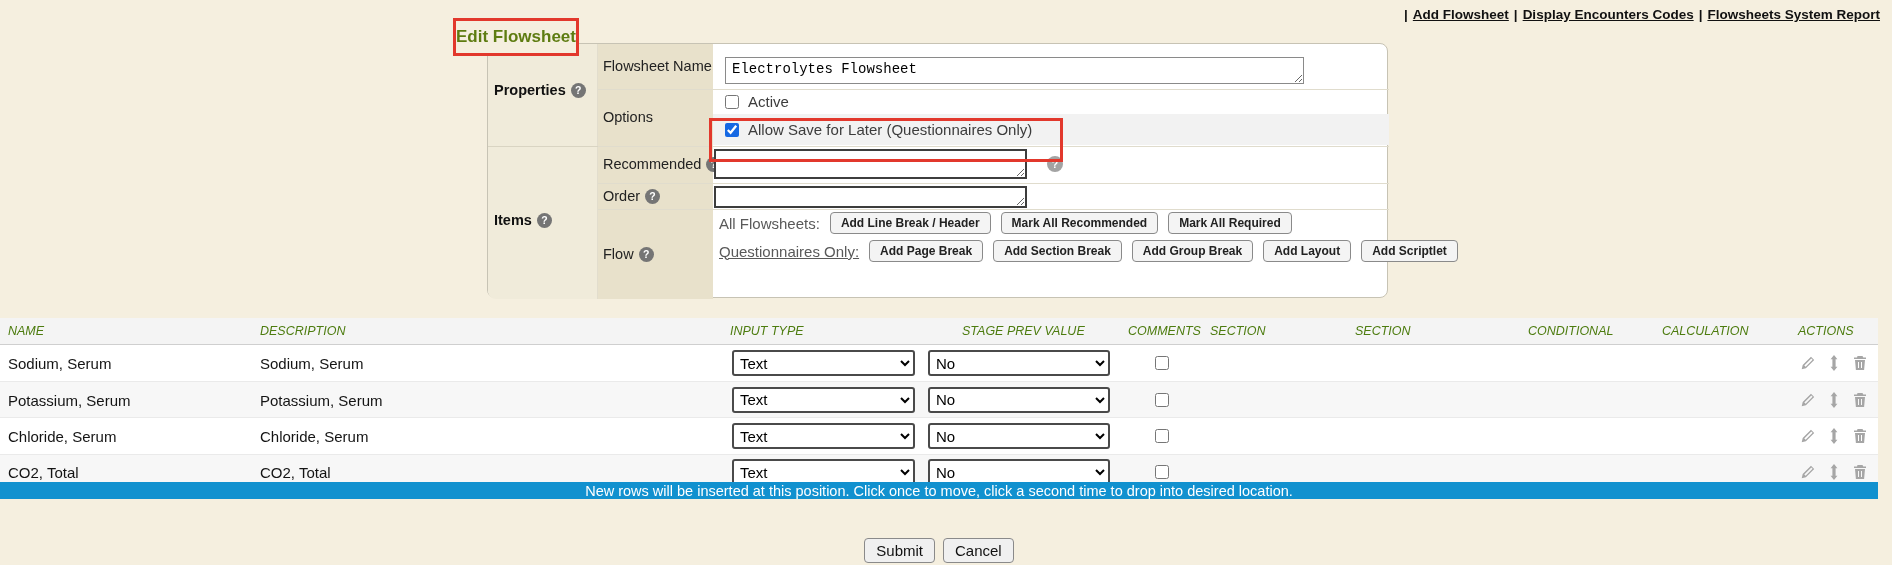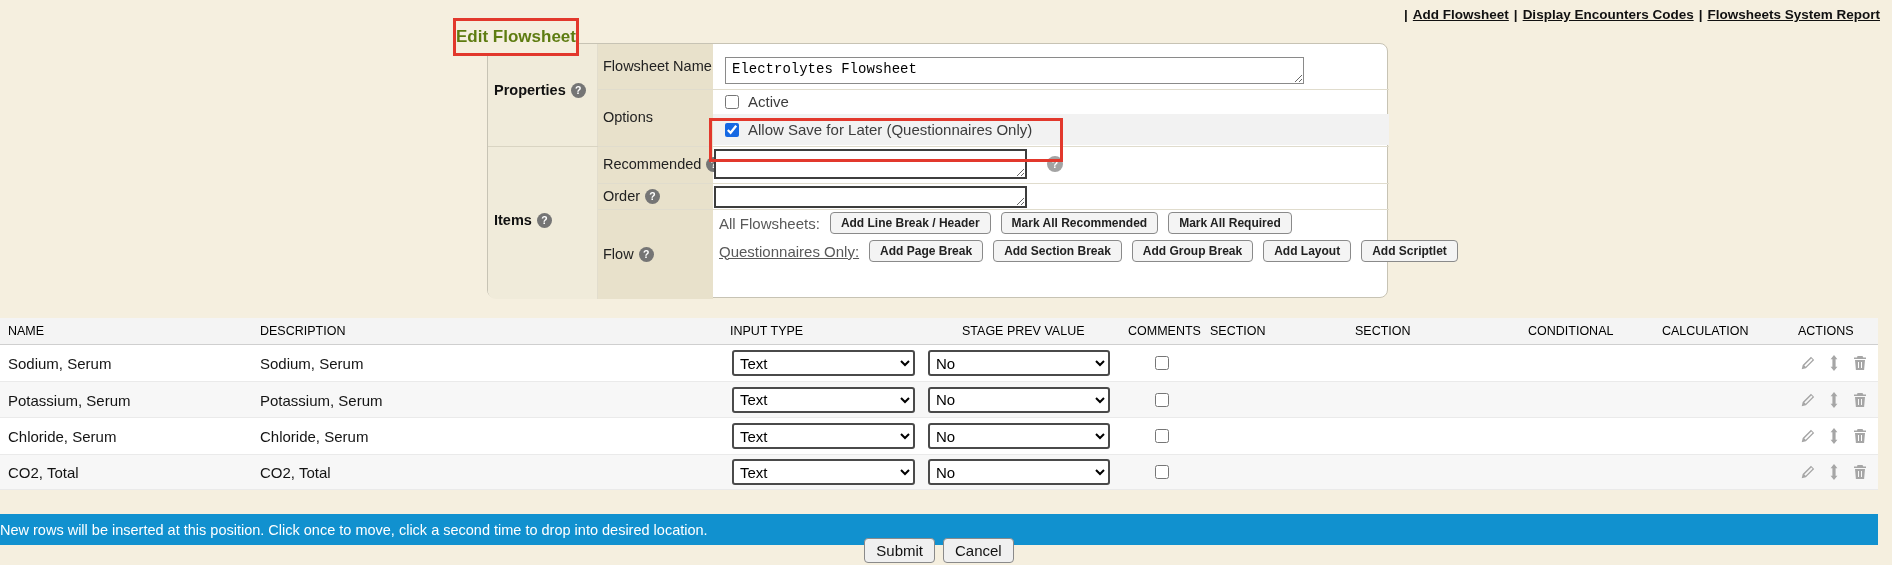--- a/index.html
+++ b/index.html
@@ -46,33 +46,33 @@
     font-family:"Liberation Mono", monospace; font-size:13px; padding:2px 4px; resize:both; }
   .flow-line { position:absolute; left:231px; height:22px; display:flex; align-items:center; gap:10px; white-space:nowrap; }
   .flow-cap { font-size:15px; color:#595959; }
   .flow-cap.u { text-decoration:underline; }
   .fbtn { font-family:"Liberation Sans", sans-serif; font-size:12px; font-weight:bold; color:#222;
     background:#f4f4f4; border:1px solid #8a8a8a; border-radius:4px; padding:3px 10px; cursor:pointer; white-space:nowrap; }
 
   
   .itable { position:absolute; left:0; top:318px; width:1878px; }
   .thead { position:absolute; left:0; top:0; width:1878px; height:27px; background:#f4f4f4; border-bottom:1px solid #cfcfcf; }
-  .th { position:absolute; top:50%; transform:translateY(-50%); font-size:12.5px; color:#000000; white-space:nowrap; }
+  .th { position:absolute; top:50%; transform:translateY(-50%); font-size:12.5px; color:#4d7c0f; white-space:nowrap;font-style:italic; }
   .trow { position:absolute; left:0; width:1878px; background:#fff; }
   .trow.alt { background:#f7f7f7; }
   .trow { border-bottom:1px solid #eaeaea; }
   .cell { position:absolute; top:50%; transform:translateY(-50%); font-size:15px; color:#141414; white-space:nowrap; }
   .sel { position:absolute; top:50%; transform:translateY(-50%); height:26px; font-family:"Liberation Sans", sans-serif;
     font-size:15px; border:2px solid #4a4a4a; border-radius:3px; background:#fff; padding:0 2px; }
   .cb { position:absolute; top:50%; transform:translateY(-50%); width:14px; height:14px; accent-color:#1668e3; }
   .acticons { position:absolute; left:1800px; top:50%; transform:translateY(-50%); display:flex; gap:10px; align-items:center; }
   .aicon { width:16px; height:16px; fill:#a6a6a6; cursor:pointer; }
 
-  .insert-bar { position:absolute; left:0; top:514px; width:1878px; height:31px; background:#1191cf;
-    display:flex; align-items:center; justify-content:flex-start; color:#fff; font-size:14.5px; cursor:pointer; }
+  .insert-bar { position:absolute; left:0; top:482px; width:1878px; height:17px; background:#1191cf;
+    display:flex; align-items:center; justify-content:center; color:#fff; font-size:14.5px; cursor:pointer; }
 
   .footer-btns { position:absolute; left:0; top:538px; width:1878px; display:flex; justify-content:center; gap:8px; }
   .bigbtn { font-family:"Liberation Sans", sans-serif; font-size:15px; color:#111; background:#f0f0f0;
     border:1px solid #8a8a8a; border-radius:4px; padding:3px 11px; cursor:pointer; }
 </style>
 </head>
 <body>
 
 <div class="topnav">
   <span class="sep">|</span><a>Add Flowsheet</a><span class="sep">|</span><a>Display Encounters Codes</a><span class="sep">|</span><a>Flowsheets System Report</a>

